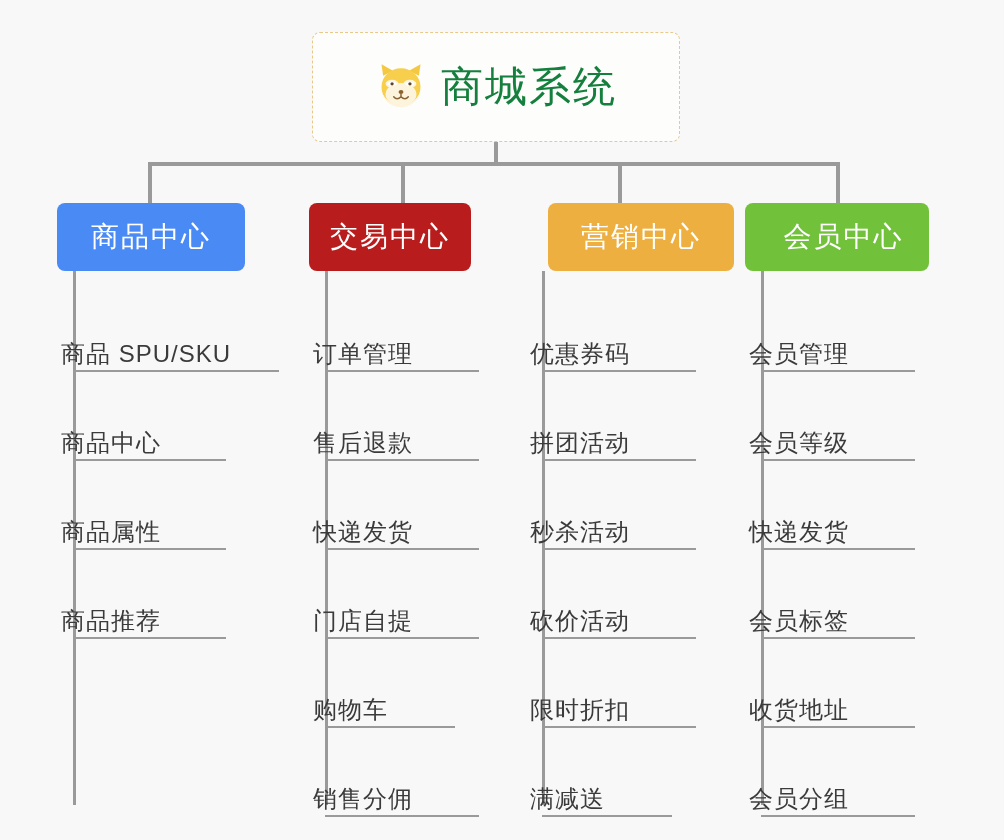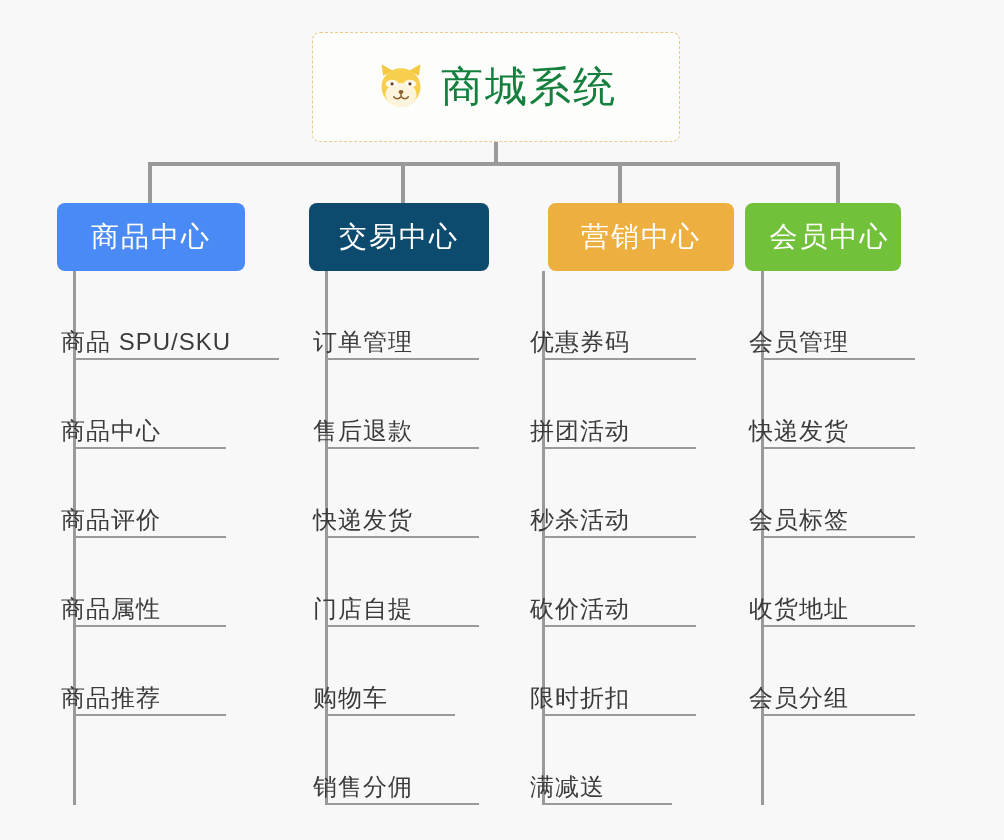--- a/index.html
+++ b/index.html
@@ -74,21 +74,21 @@
     box-sizing: border-box;
   }
   .spine {
     position: absolute;
     width: 3px;
     background: #9a9a9a;
     top: 68px;
   }
   .items {
     position: absolute;
-    top: 68px;
+    top: 80px;
     left: 0;
   }
   .leaf {
     position: relative;
     height: 89px;
     box-sizing: border-box;
     display: flex;
     align-items: flex-end;
     justify-content: flex-start;
   }
@@ -157,36 +157,32 @@
     <div class="items" style="width:222px;">
       <div class="leaf">
         <span class="leaf-label">商品 SPU/SKU</span>
         <span class="leaf-underline" style="left: 16px; width: 206px; background: rgb(154, 154, 154);"></span>
       </div>
       <div class="leaf">
         <span class="leaf-label">商品中心</span>
         <span class="leaf-underline" style="left: 16px; width: 153px; background: rgb(154, 154, 154);"></span>
       </div>
       <div class="leaf">
-        <span class="leaf-label">商品评价</span>
-        <span class="leaf-underline" style="left: 16px; width: 153px; background: rgb(154, 154, 154);"></span>
-      </div>
-      <div class="leaf">
         <span class="leaf-label">商品属性</span>
         <span class="leaf-underline" style="left: 16px; width: 153px; background: rgb(154, 154, 154);"></span>
       </div>
       <div class="leaf">
         <span class="leaf-label">商品推荐</span>
         <span class="leaf-underline" style="left: 16px; width: 153px; background: rgb(154, 154, 154);"></span>
       </div>
     </div>
   </div>
 
   <div class="column" style="left:309px; width:184px;">
-    <div class="cat-box" style="width: 180px; background-color: #0c4a6e;">
+    <div class="cat-box" style="width: 162px; background-color: #b91c1c;">
       <span>交易中心</span>
     </div>
     <div class="spine" style="left: 16px; height: 534px; background: rgb(154, 154, 154);"></div>
     <div class="items" style="width:170px;text-align:right;">
       <div class="leaf">
         <span class="leaf-label">订单管理</span>
         <span class="leaf-underline" style="left: 16px; width: 154px; background: rgb(154, 154, 154);"></span>
       </div>
       <div class="leaf">
         <span class="leaf-label">售后退款</span>
@@ -238,30 +234,34 @@
         <span class="leaf-underline" style="left: 16px; width: 154px; background: rgb(154, 154, 154);"></span>
       </div>
       <div class="leaf">
         <span class="leaf-label">满减送</span>
         <span class="leaf-underline" style="left: 16px; width: 130px; background: rgb(154, 154, 154);"></span>
       </div>
     </div>
   </div>
 
   <div class="column" style="left:745px; width:186px;">
-    <div class="cat-box" style="width: 156px; background-color: rgb(114, 193, 59); padding-left: 13px;">
+    <div class="cat-box" style="width: 184px; background-color: rgb(114, 193, 59); padding-left: 13px;">
       <span>会员中心</span>
     </div>
     <div class="spine" style="left: 16px; height: 534px; background: rgb(154, 154, 154);"></div>
     <div class="items" style="width:170px;">
       <div class="leaf">
         <span class="leaf-label">会员管理</span>
         <span class="leaf-underline" style="left: 16px; width: 154px; background: rgb(154, 154, 154);"></span>
       </div>
       <div class="leaf">
+        <span class="leaf-label">会员等级</span>
+        <span class="leaf-underline" style="left: 16px; width: 154px; background: rgb(154, 154, 154);"></span>
+      </div>
+      <div class="leaf">
         <span class="leaf-label">快递发货</span>
         <span class="leaf-underline" style="left: 16px; width: 154px; background: rgb(154, 154, 154);"></span>
       </div>
       <div class="leaf">
         <span class="leaf-label">会员标签</span>
         <span class="leaf-underline" style="left: 16px; width: 154px; background: rgb(154, 154, 154);"></span>
       </div>
       <div class="leaf">
         <span class="leaf-label">收货地址</span>
         <span class="leaf-underline" style="left: 16px; width: 154px; background: rgb(154, 154, 154);"></span>

